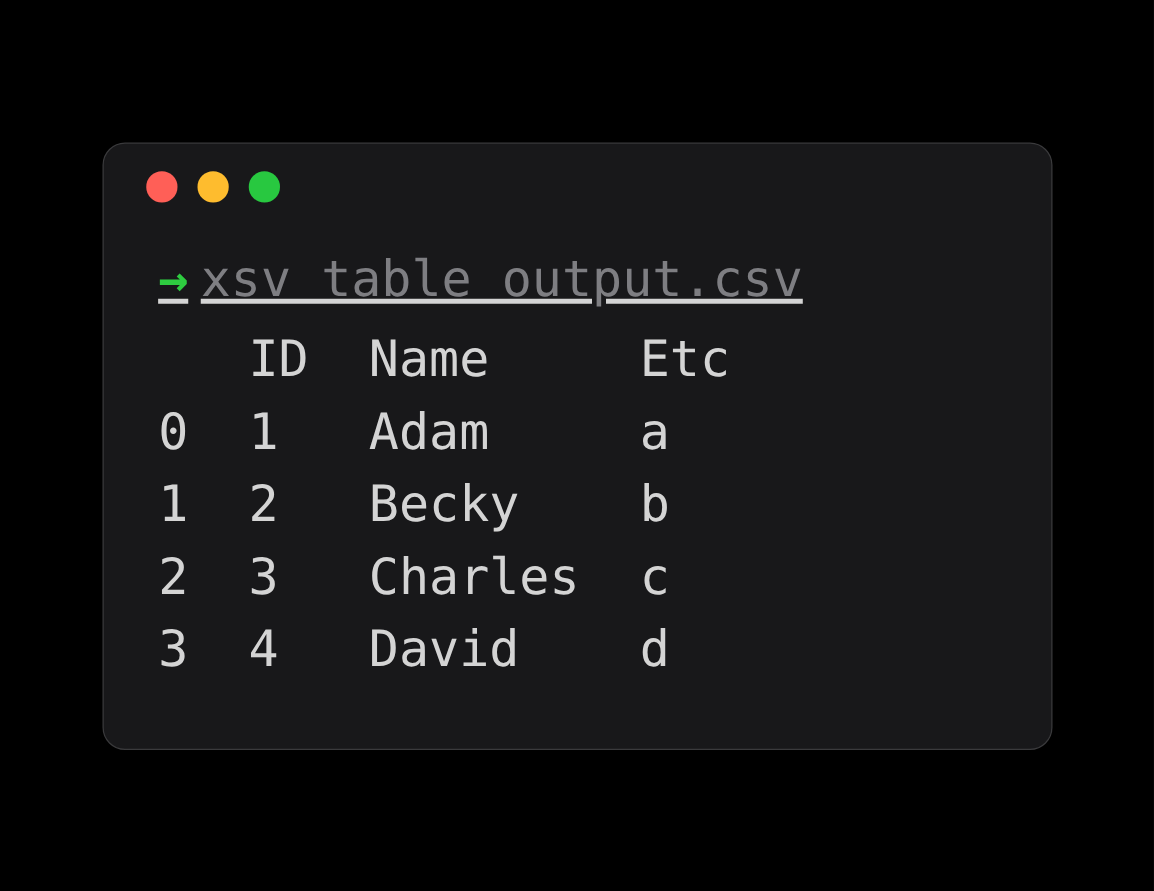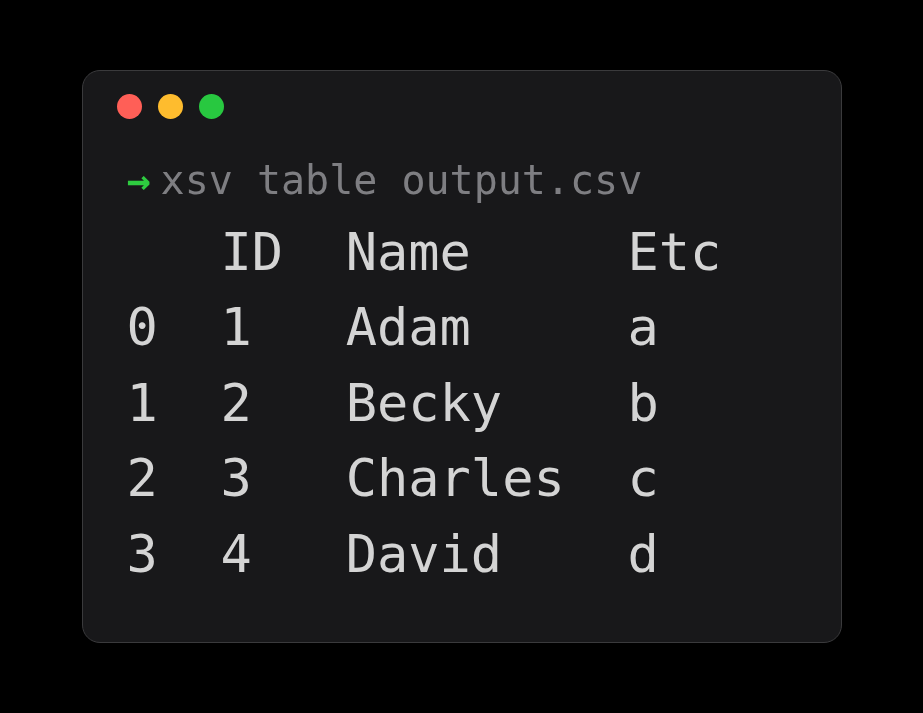--- a/index.html
+++ b/index.html
@@ -41,34 +41,35 @@
     .tl-green { background: #28c840; }
     .terminal-body {
       padding: 10px 44px 50px 44px;
       font-size: 40px;
       line-height: 1.45;
       color: #d4d4d4;
       font-weight: 400;
     }
     .prompt-line {
       margin-bottom: 6px;
+      text-decoration: underline;
     }
     .prompt-arrow {
       color: #2ecc40;
       font-weight: bold;
       margin-right: 10px;
     }
     .prompt-command {
       color: #7e7e82;
     }
     .output {
       white-space: pre;
       color: #d4d4d4;
       font-family: inherit;
-      font-size: 52px;
+      font-size: 40px;
       line-height: 1.45;
     }
   </style>
 </head>
 <body>
 
 <div class="terminal-window">
   <div class="titlebar">
     <div class="traffic-light tl-red"></div>
     <div class="traffic-light tl-yellow"></div>

